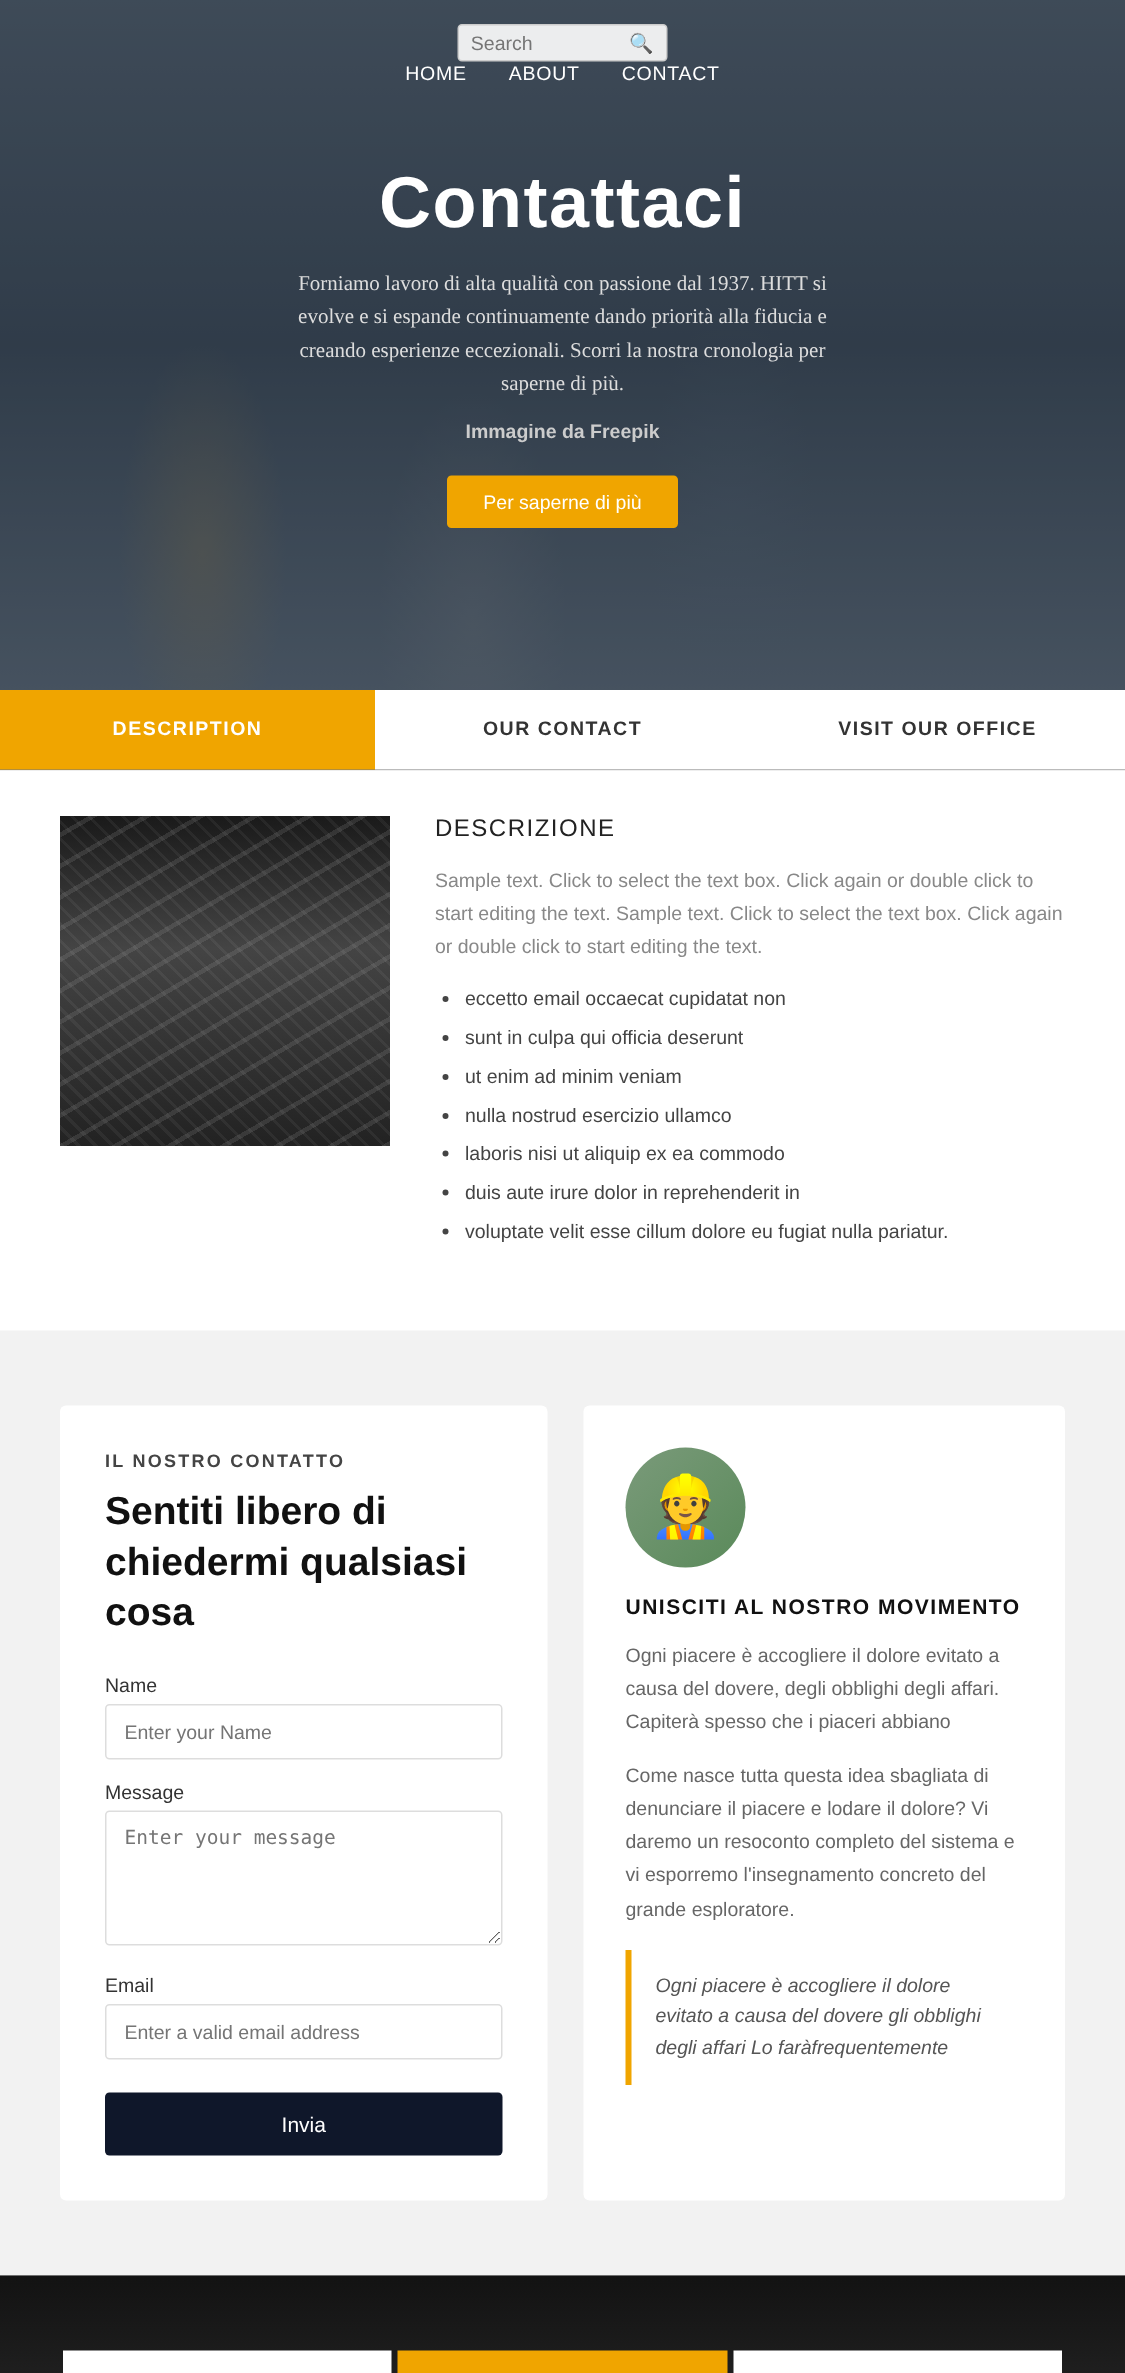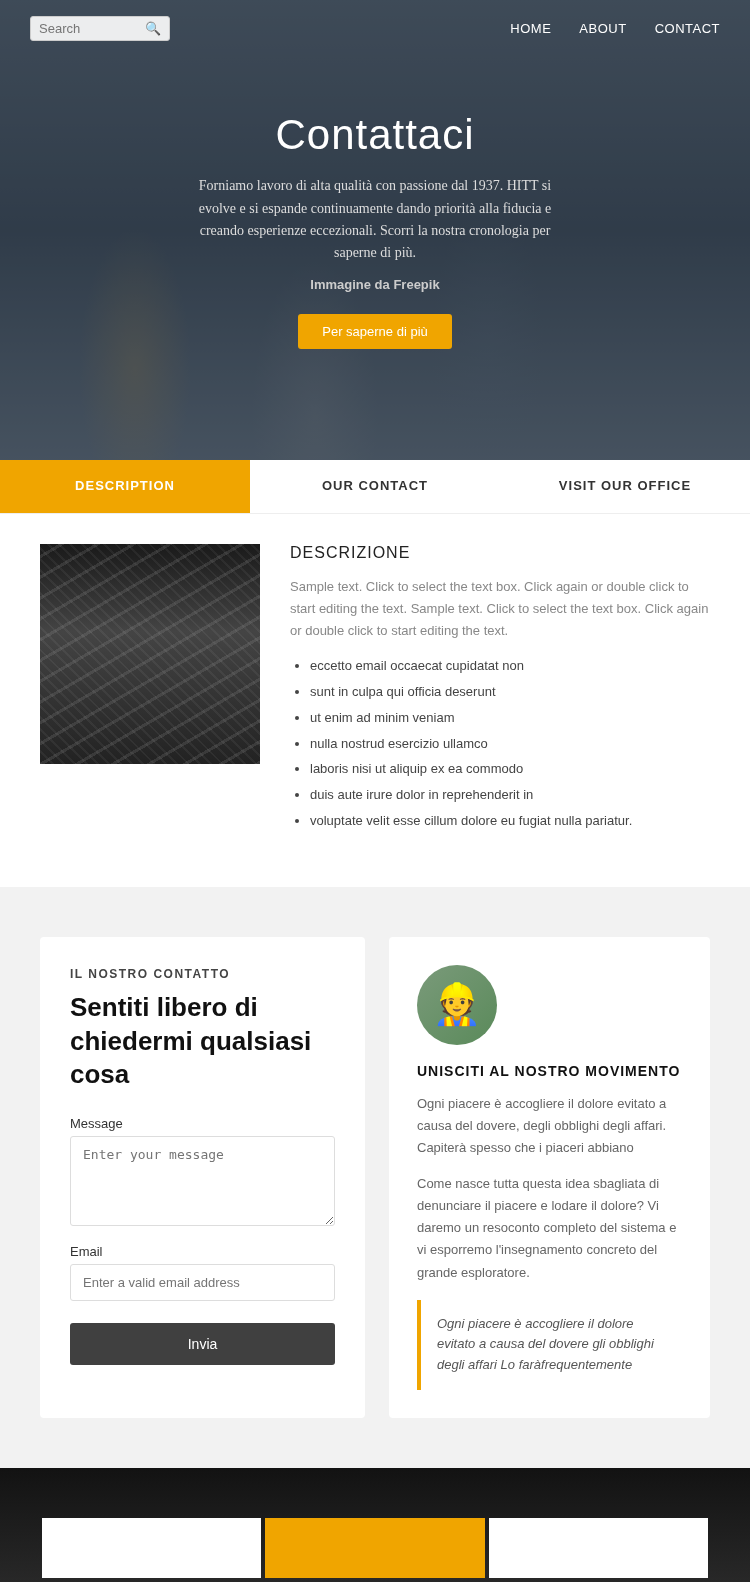--- a/index.html
+++ b/index.html
@@ -2,21 +2,21 @@
 <html><head>
   <meta charset="utf-8">
   <style>
     * { margin: 0; padding: 0; box-sizing: border-box; }
     body { font-family: 'Segoe UI', Arial, sans-serif; width: 750px; background: #fff; }
 
     
     nav {
       position: absolute; top: 0; left: 0; width: 100%;
       display: flex; align-items: center; justify-content: space-between;
-      padding: 16px 30px; z-index: 10;
+      padding: 16px 30px; z-index: 10; flex-direction: column;
     }
     .search-box {
       display: flex; align-items: center;
       background: rgba(255,255,255,0.9); border: 1px solid #ccc;
       border-radius: 3px; padding: 4px 8px; gap: 6px;
     }
     .search-box input {
       border: none; background: transparent; outline: none;
       font-size: 13px; width: 100px; color: #333;
     }
@@ -44,21 +44,21 @@
       background:
         radial-gradient(ellipse 80px 200px at 18% 80%, rgba(200,160,80,0.3) 0%, transparent 70%),
         radial-gradient(ellipse 90px 220px at 42% 90%, rgba(180,180,180,0.2) 0%, transparent 70%),
         radial-gradient(ellipse 80px 200px at 65% 75%, rgba(100,120,140,0.2) 0%, transparent 70%),
         linear-gradient(180deg, #5a6a7a 0%, #3a4a5a 50%, #6a7a8a 100%);
     }
     .hero-content {
       position: relative; z-index: 2; text-align: center; padding: 20px;
     }
     .hero-title {
-      font-size: 42px; font-weight: 400; color: #fff;
+      font-size: 48px; font-weight: 700; color: #fff;
       margin-bottom: 16px; letter-spacing: 1px;
     }
     .hero-subtitle {
       font-size: 14px; color: #ddd; max-width: 380px; margin: 16px auto 12px;
       line-height: 1.6;
       font-family: Liberation Serif, serif;
     }
     .hero-image-credit {
       font-size: 13px; color: #ccc; margin-bottom: 22px;
     }
@@ -144,21 +144,21 @@
     .form-input {
       width: 100%; padding: 10px 12px; border: 1px solid #ddd;
       border-radius: 3px; font-size: 13px; color: #555; outline: none;
     }
     .form-textarea {
       width: 100%; padding: 10px 12px; border: 1px solid #ddd;
       border-radius: 3px; font-size: 13px; color: #555; outline: none;
       height: 90px; resize: vertical;
     }
     .submit-btn {
-      width: 100%; background: #404040; color: #fff; border: none;
+      width: 100%; background: #0f172a; color: #fff; border: none;
       padding: 13px; font-size: 14px; border-radius: 3px;
       cursor: pointer; font-weight: 500; margin-top: 8px;
     }
 
     .contact-info-card {
       background: #fff; padding: 28px; border-radius: 4px;
       flex: 1; min-width: 0;
     }
     .worker-avatar {
       width: 80px; height: 80px; border-radius: 50%;
@@ -262,20 +262,24 @@
     </ul>
   </div>
 </div>
 
 <div class="contact-section">
 
   <div class="contact-form-card">
     <p class="contact-label-small">IL NOSTRO CONTATTO</p>
     <h2 class="contact-heading">Sentiti libero di chiedermi qualsiasi cosa</h2>
     <div class="form-field">
+      <label class="form-label">Name</label>
+      <input class="form-input" type="text" placeholder="Enter your Name" style="">
+    </div>
+    <div class="form-field">
       <label class="form-label">Message</label>
       <textarea class="form-textarea" placeholder="Enter your message" style=""></textarea>
     </div>
     <div class="form-field">
       <label class="form-label">Email</label>
       <input class="form-input" type="email" placeholder="Enter a valid email address" style="">
     </div>
     <button class="submit-btn">Invia</button>
   </div>
 

